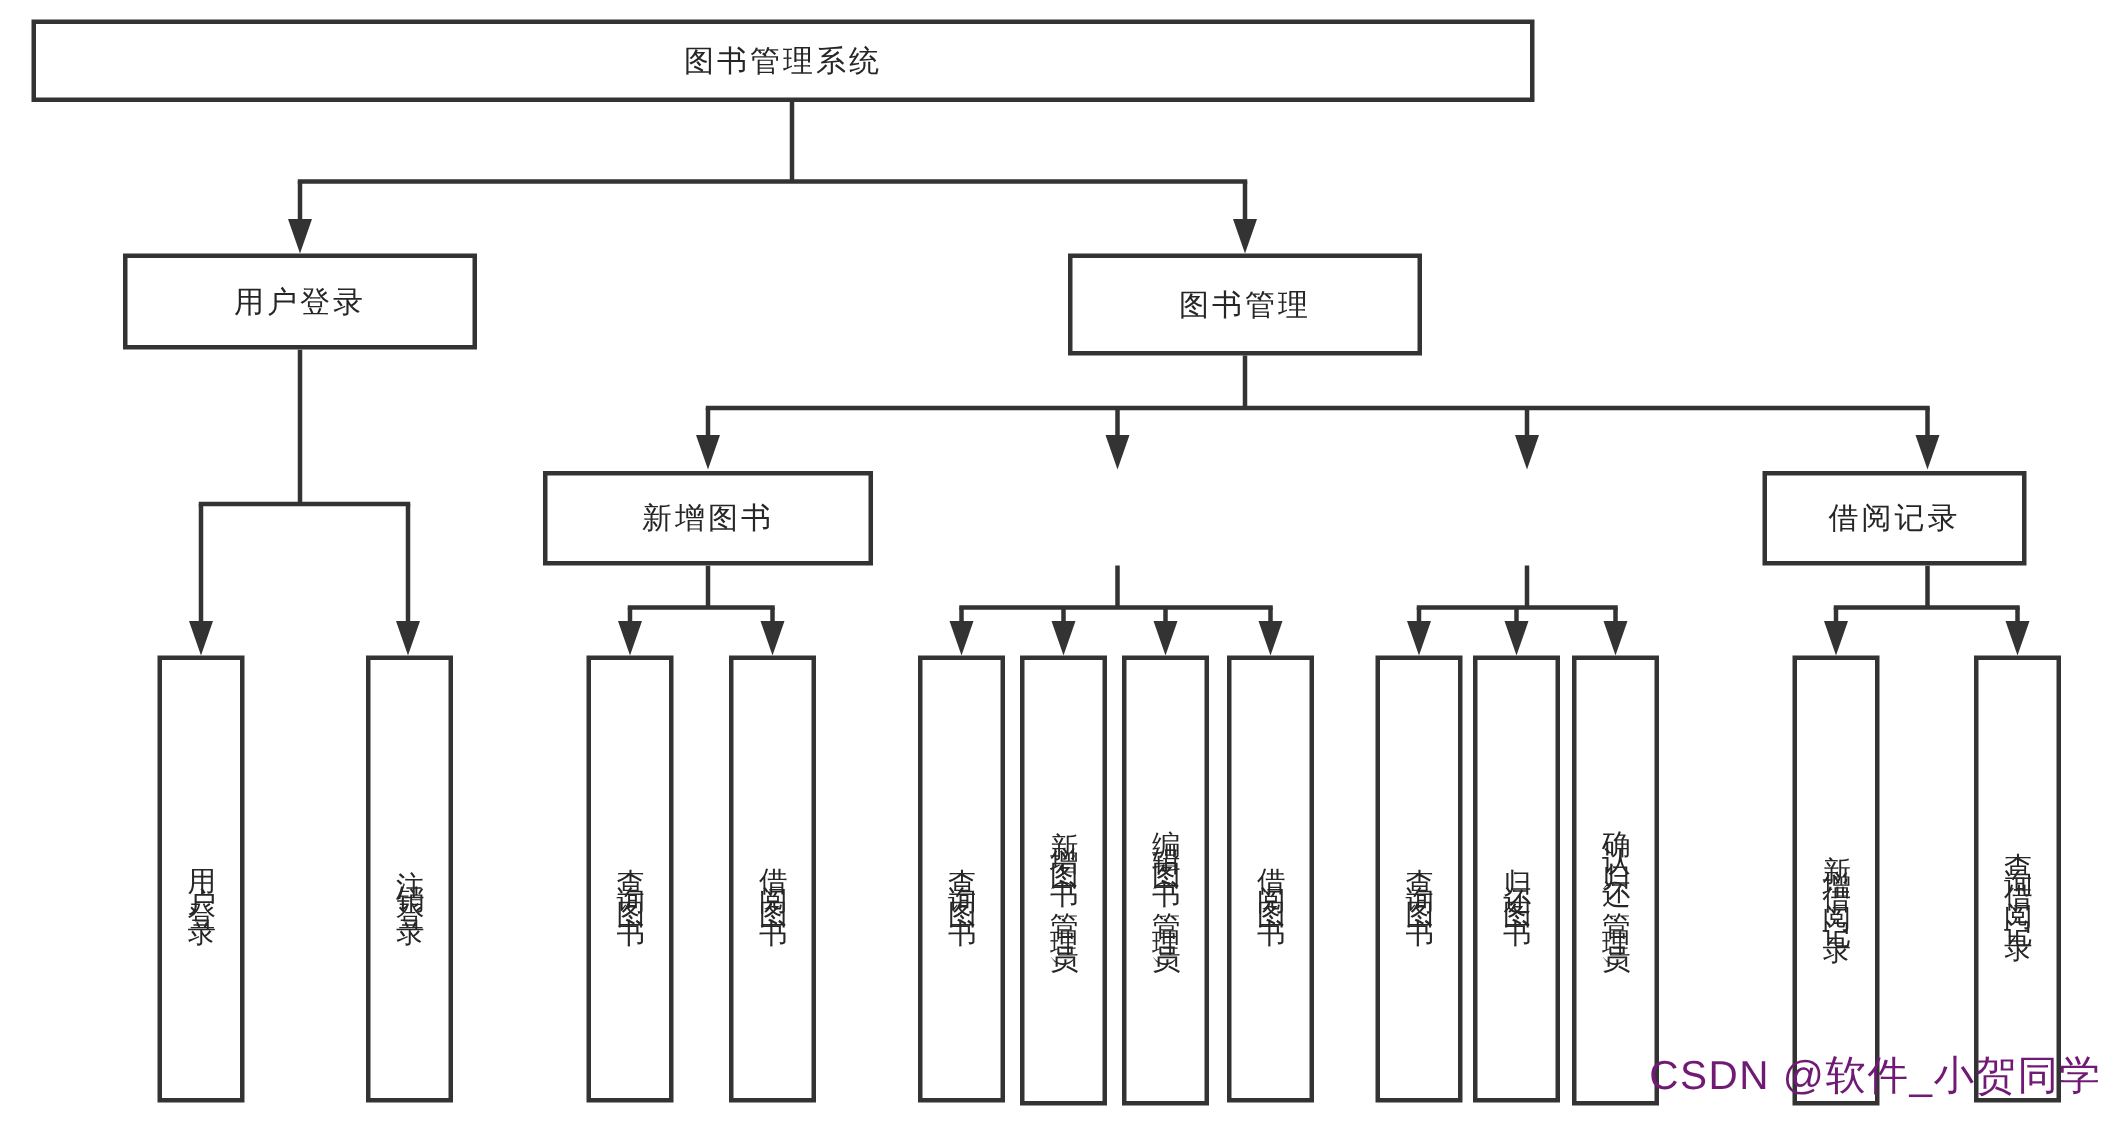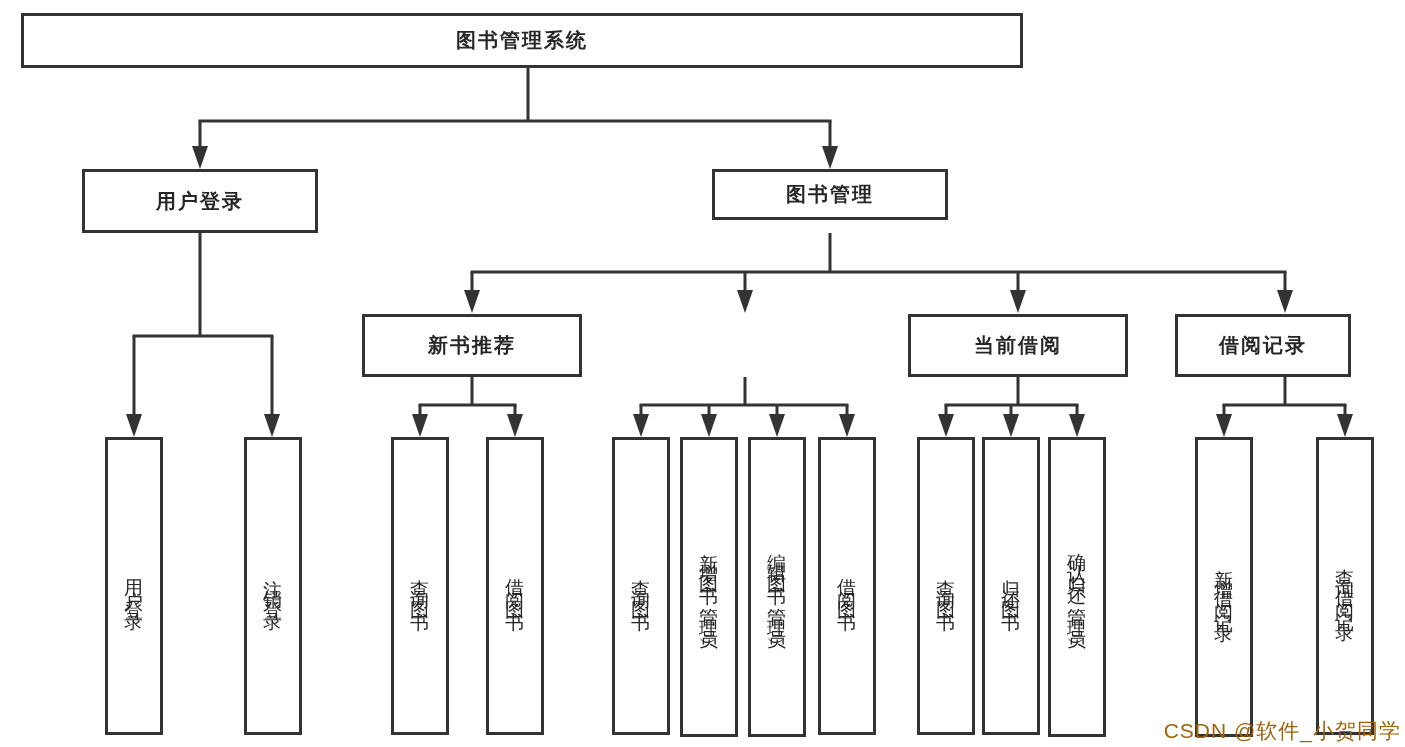--- a/index.html
+++ b/index.html
@@ -22,37 +22,36 @@
     display:flex;
     align-items:center;
     justify-content:center;
     color:#262626;
     z-index:2;
   }
   .h-node span {
     font-size:20px;
     letter-spacing:2px;
     white-space:nowrap;
-    font-weight:bold;
   }
   .v-node span {
     writing-mode:vertical-rl;
     text-orientation:mixed;
     font-size:19px;
     letter-spacing:11px;
     line-height:1;
     white-space:nowrap;
   }
   .watermark {
     position:absolute;
     right:4px;
-    bottom:2px;
-    font-size:21px;
+    bottom:12px;
+    font-size:27px;
     letter-spacing:1px;
-    color:#a16207;
+    color:#701a75;
     z-index:5;
     white-space:nowrap;
   }
 </style>
 </head>
 <body>
 
 <div class="canvas">
 
   <svg class="wires" width="1405" height="747" viewBox="0 0 1405 747">
@@ -124,29 +123,26 @@
     </g>
   </svg>
 
   <div class="node h-node" style="left:21px; top:13px; width:1002px; height:55px;">
     <span>图书管理系统</span>
   </div>
 
   <div class="node h-node" style="left:82px; top:169px; width:236px; height:64px;">
     <span>用户登录</span>
   </div>
-  <div class="node h-node" style="left:712px; top:169px; width:236px; height:51px;">
+  <div class="node h-node" style="left:712px; top:169px; width:236px; height:68px;">
     <span>图书管理</span>
   </div>
 
   <div class="node h-node" style="left:362px; top:314px; width:220px; height:63px;">
-    <span>新书推荐</span>
-  </div>
-  <div class="node h-node" style="left:908px; top:314px; width:220px; height:63px;">
-    <span>当前借阅</span>
+    <span>新增图书</span>
   </div>
   <div class="node h-node" style="left:1175px; top:314px; width:176px; height:63px;">
     <span>借阅记录</span>
   </div>
 
   <div class="node v-node" style="left:105px; top:437px; width:58px; height:298px;">
     <span>用户登录</span>
   </div>
   <div class="node v-node" style="left:244px; top:437px; width:58px; height:298px;">
     <span>注销登录</span>

